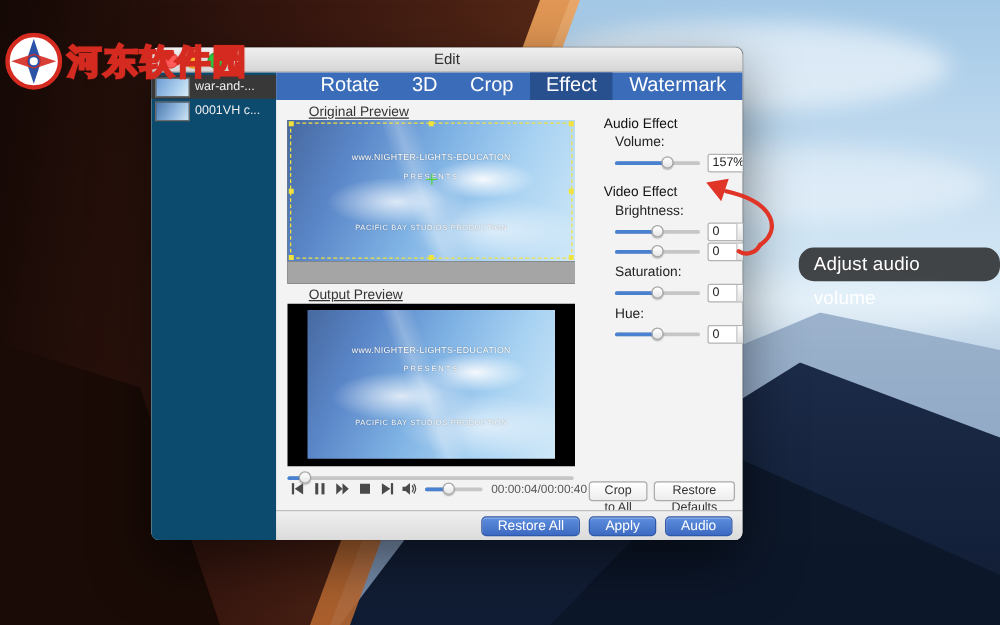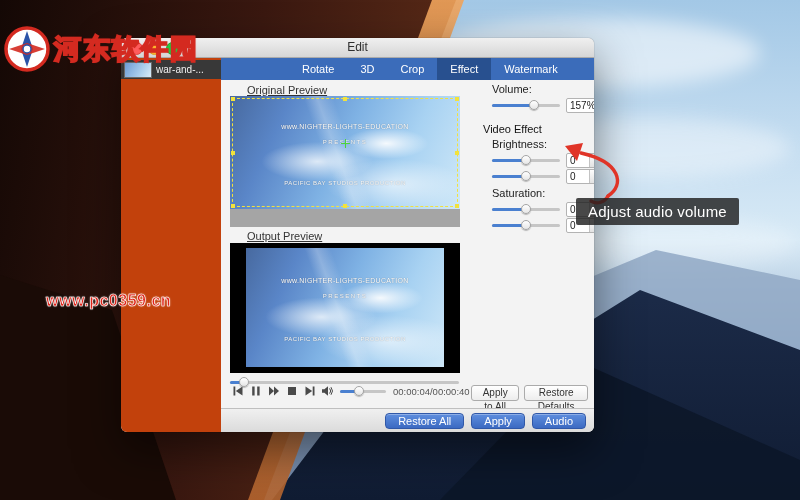--- a/index.html
+++ b/index.html
@@ -31,32 +31,32 @@
   .window{position:absolute;left:121px;top:38px;width:473px;height:394px;z-index:10;border-radius:6px;overflow:hidden;
     background:#f2f2f2;box-shadow:0 18px 45px rgba(0,0,0,.5),0 0 1px rgba(0,0,0,.6);}
   .titlebar{position:absolute;left:0;top:0;right:0;height:19px;
     background:linear-gradient(#f0f0f0,#d6d6d6);border-bottom:1px solid #ababab;}
   .title{position:absolute;left:0;right:0;top:0;line-height:19px;text-align:center;font-size:12px;color:#2f2f2f;}
   .tl{position:absolute;top:4px;width:11px;height:11px;border-radius:50%;}
   .tl-close{left:9px;background:#ff5c5c;border:1px solid #dd4540;}
   .tl-min{left:27px;background:#ffbd2e;border:1px solid #dd9f24;}
   .tl-zoom{left:45px;background:#28c941;border:1px solid #1fa832;}
 
-  .sidebar{position:absolute;left:0;top:20px;bottom:0;width:100px;background:#c2410c;padding-top:2px;box-sizing:border-box;}
+  .sidebar{position:absolute;left:0;top:20px;bottom:0;width:100px;background:#0c4a6e;padding-top:2px;box-sizing:border-box;}
   .sb-item{display:flex;align-items:center;gap:4px;padding:1px 3px;height:17px;cursor:default;}
   .sb-item.sel{background:#383838;}
   .sthumb{width:26px;height:14px;border:1px solid #6a6a6a;flex:0 0 auto;
     background:linear-gradient(120deg,#6d9bd4,#a9cdec 60%,#d9ecf8);}
   .sthumb.t2{background:linear-gradient(120deg,#4c79ae,#8fb6dd 55%,#cfe4f4);}
   .sb-label{font-size:10px;color:#f0f0f0;white-space:nowrap;overflow:hidden;}
 
   .main{position:absolute;left:100px;right:0;top:20px;bottom:0;}
   .tabbar{position:absolute;left:0;right:0;top:0;height:22px;background:#3b6cba;display:flex;align-items:stretch;}
   .tab-spacer{width:68px;}
-  .tab{padding:0 13px;line-height:22px;font-size:11px;color:#fff;cursor:default;}
+  .tab{padding:0 13px;line-height:22px;font-size:16px;color:#fff;cursor:default;}
   .tab.active{background:#28508f;}
   .content{position:absolute;left:0;right:0;top:22px;bottom:24px;background:#f3f3f3;}
   .bottombar{position:absolute;left:0;right:0;bottom:0;height:24px;background:linear-gradient(#f0f0f0,#dbdbdb);
     border-top:1px solid #bfbfbf;display:flex;justify-content:flex-end;align-items:center;gap:7px;padding-right:8px;box-sizing:border-box;}
   .btn-blue{height:16px;line-height:15px;padding:0 12px;font-size:11px;color:#fff;border-radius:4px;
     background:linear-gradient(#5e8ede,#3c6ac2);border:1px solid #3058a8;box-shadow:inset 0 1px 0 rgba(255,255,255,.3);}
 
   
   .previews{position:absolute;left:0;top:0;width:250px;bottom:0;}
   .pv-label{position:absolute;font-size:11px;color:#333;text-decoration:underline;}
@@ -116,22 +116,22 @@
     background:linear-gradient(#fdfdfd,#e2e2e2);}
   .spinner .steps span{flex:1;font-size:5px;line-height:6px;text-align:center;color:#444;}
   .cb-row{display:flex;align-items:center;gap:5px;margin:7px 0 0 21px;}
   .cb{width:10px;height:10px;background:#fff;border:1px solid #9a9a9a;border-radius:2px;}
   .p-buttons{position:absolute;right:6px;bottom:7px;display:flex;gap:5px;}
   .btn-plain{height:16px;line-height:14px;padding:0 8px;font-size:10px;color:#333;border-radius:3px;
     background:linear-gradient(#fff,#ededed);border:1px solid #ababab;}
 
   
   .arrow-svg{position:absolute;left:545px;top:130px;z-index:50;}
-  .tooltip{position:absolute;left:576px;top:198px;z-index:50;height:27px;line-height:27px;padding:0 12px;
-    background:rgba(32,32,32,.82);color:#fff;font-size:15px;border-radius:2px;letter-spacing:.2px;}
+  .tooltip{position:absolute;left:639px;top:198px;z-index:50;height:27px;line-height:27px;padding:0 12px;
+    background:rgba(32,32,32,.82);color:#fff;font-size:15px;border-radius:12px;letter-spacing:.2px;}
 </style>
 </head>
 <body>
 
 <div class="desktop">
 
   <div class="wp wp-cloud c1"></div>
   <div class="wp wp-cloud c2"></div>
   <div class="wp wp-cloud c3"></div>
   <div class="wp wp-mtn-far"></div>
@@ -143,34 +143,37 @@
 
   <div class="wm-top">
     <svg width="46" height="46" viewBox="0 0 46 46">
       <circle cx="23" cy="23" r="21" fill="#ffffff" stroke="#d42a20" stroke-width="3.5"></circle>
       <path d="M23 5 L29 23 L23 41 L17 23 Z" fill="#2a53a8"></path>
       <path d="M5 23 L23 17 L41 23 L23 29 Z" fill="#d42a20" opacity=".9"></path>
       <circle cx="23" cy="23" r="4" fill="#ffffff" stroke="#2a53a8" stroke-width="1.5"></circle>
     </svg>
     <span class="wm-name">河东软件园</span>
   </div>
-  <div class="wm-url">www.pc0359.cn</div>
 
   <div class="window">
     <div class="titlebar">
       <span class="tl tl-close"></span>
       <span class="tl tl-min"></span>
       <span class="tl tl-zoom"></span>
       <div class="title">Edit</div>
     </div>
 
     <div class="sidebar">
       <div class="sb-item sel">
         <span class="sthumb"></span>
         <span class="sb-label">war-and-...</span>
+      </div>
+      <div class="sb-item">
+        <span class="sthumb t2"></span>
+        <span class="sb-label">0001VH c...</span>
       </div>
     </div>
 
     <div class="main">
       <div class="tabbar">
         <span class="tab-spacer"></span>
         <span class="tab">Rotate</span>
         <span class="tab">3D</span>
         <span class="tab">Crop</span>
         <span class="tab active">Effect</span>
@@ -260,20 +263,21 @@
             <div class="slider vol">
               <span class="track"></span>
               <span class="fill" style="width:42%"></span>
               <span class="thumb" style="left:42%"></span>
             </div>
             <span class="time">00:00:04/00:00:40</span>
           </div>
         </div>
 
         <div class="panel">
+          <div class="p-head">Audio Effect</div>
           <div class="p-label">Volume:</div>
           <div class="p-row">
             <div class="slider">
               <span class="track"></span>
               <span class="fill" style="width:62%"></span>
               <span class="thumb" style="left:62%"></span>
             </div>
             <div class="spinner">
               <span class="val wide">157%</span>
               <span class="steps">
@@ -325,38 +329,39 @@
             </div>
             <div class="spinner">
               <span class="val">0</span>
               <span class="steps">
                 <span>▴</span>
                 <span>▾</span>
               </span>
             </div>
           </div>
 
+          <div class="p-label">Hue:</div>
           <div class="p-row">
             <div class="slider">
               <span class="track"></span>
               <span class="fill" style="width:50%"></span>
               <span class="thumb" style="left:50%"></span>
             </div>
             <div class="spinner">
               <span class="val">0</span>
               <span class="steps">
                 <span>▴</span>
                 <span>▾</span>
               </span>
             </div>
           </div>
 
 
           <div class="p-buttons">
-            <button class="btn-plain">Apply to All</button>
+            <button class="btn-plain">Crop to All</button>
             <button class="btn-plain">Restore Defaults</button>
           </div>
         </div>
       </div>
 
       <div class="bottombar">
         <button class="btn-blue">Restore All</button>
         <button class="btn-blue">Apply</button>
         <button class="btn-blue">Audio</button>
       </div>

